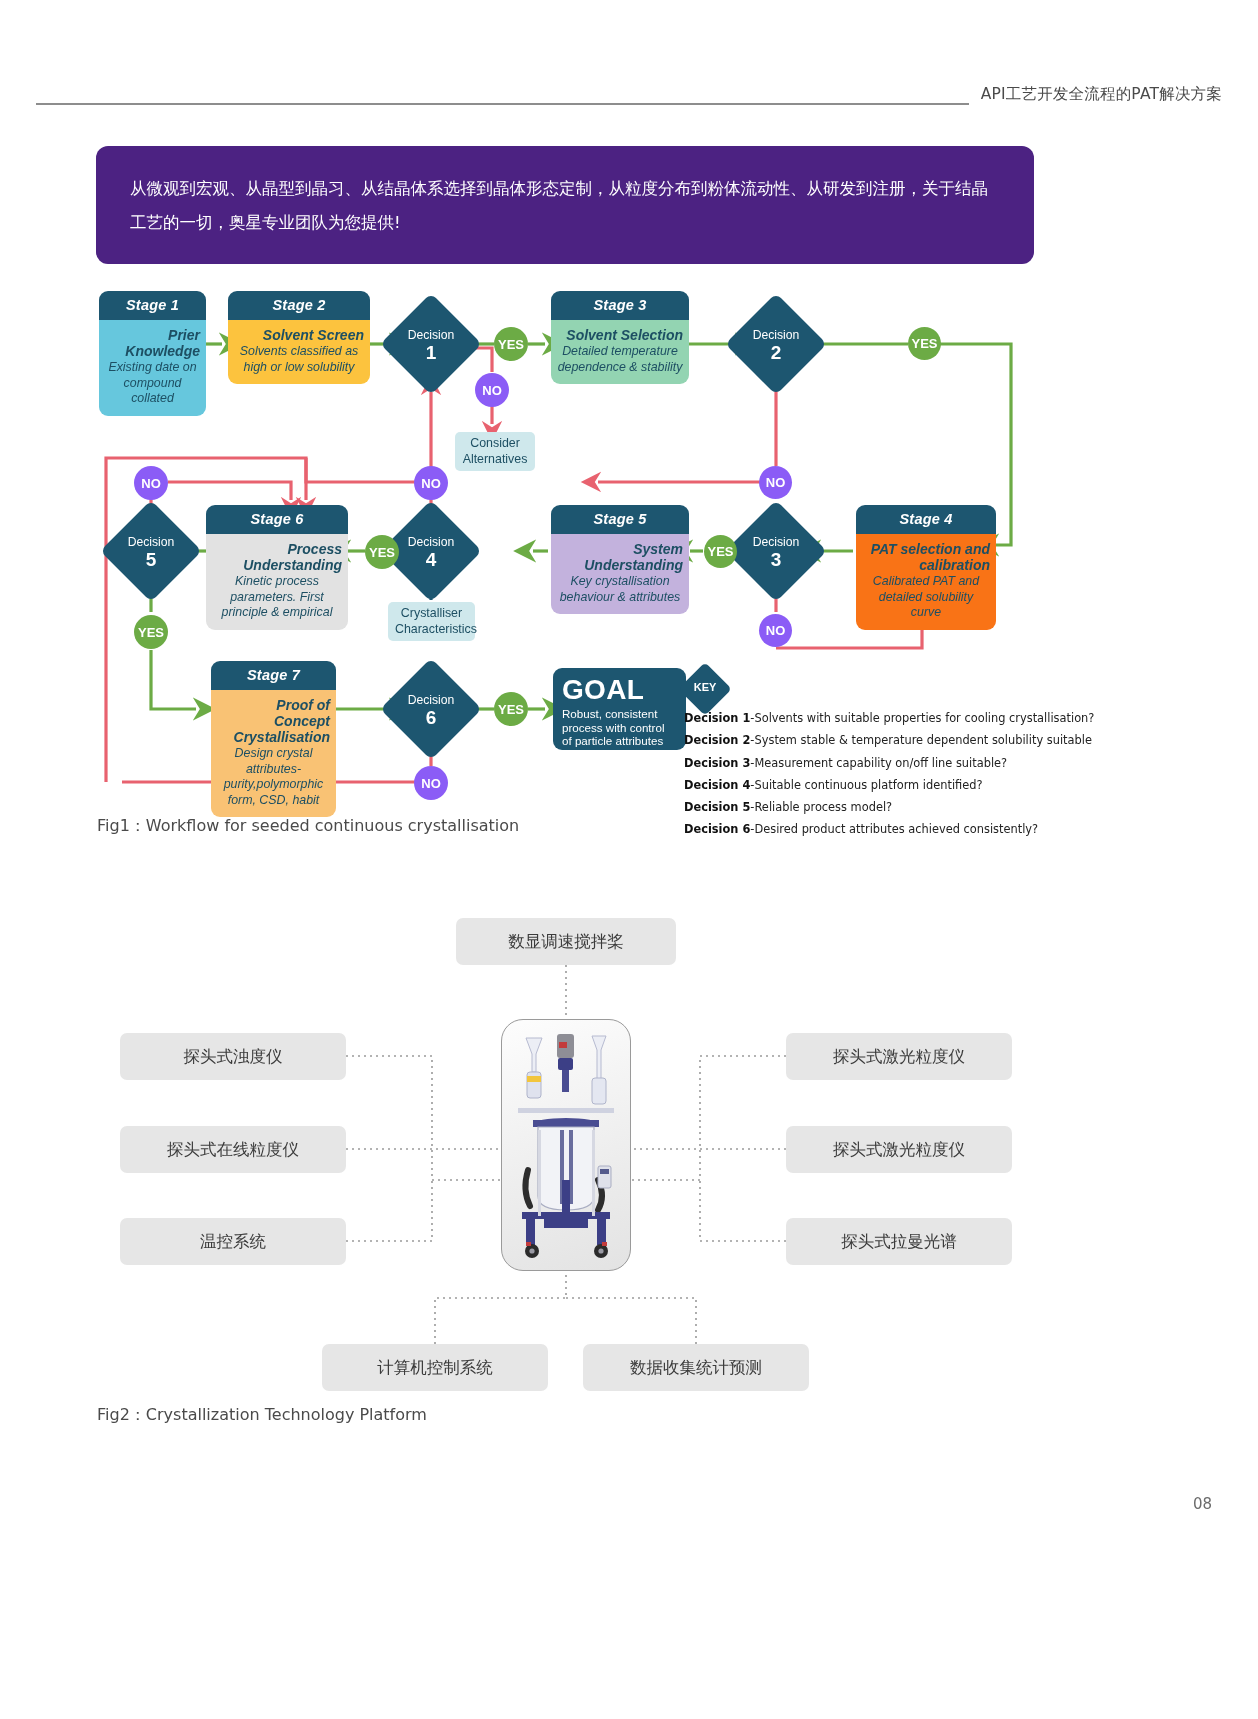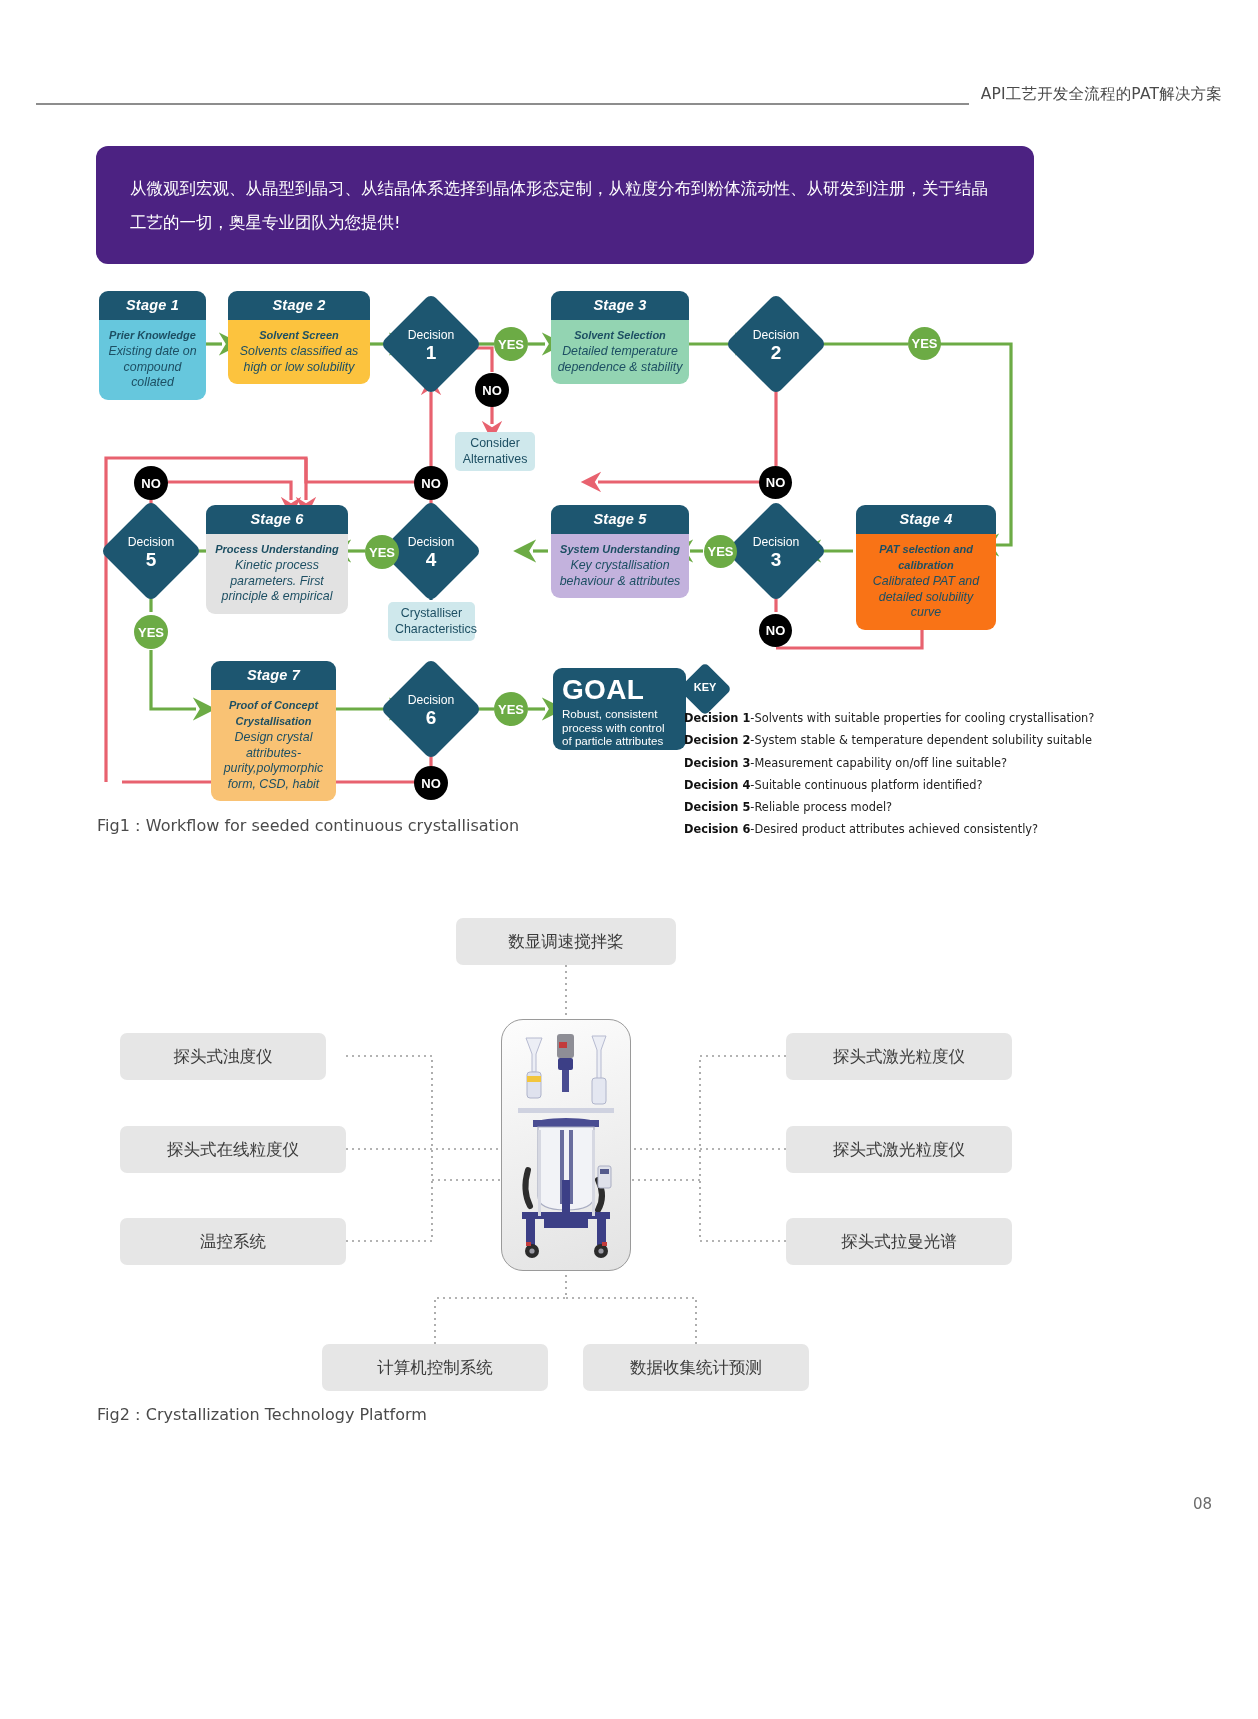--- a/index.html
+++ b/index.html
@@ -42,21 +42,21 @@
 
   .stage{position:absolute; border-radius:9px; overflow:hidden;
          box-sizing:border-box; text-align:center;font-style:italic;}
   .stage .st-head{
     background:#1d5670; color:#fff; font-weight:bold; font-size:14.5px;
     padding:6px 0 7px; letter-spacing:.2px;
   }
   .stage .st-body{
     padding:7px 6px 9px; font-size:12.4px; line-height:15.5px; color:#1d4f63;
   }
-  .stage .st-body b{display:block; font-size:11px; line-height:16px; padding-bottom:1px;}
+  .stage .st-body b{display:block; font-size:14px; line-height:16px; padding-bottom:1px;text-align:right;}
 
   .c-blue   {background:#66c7dd;}
   .c-amber  {background:#fcc33e;}
   .c-green  {background:#93d4b2;}
   .c-pink   {background:#f97316;}
   .c-purple {background:#c3b2dd;}
   .c-grey   {background:#e2e2e2;}
   .c-orange {background:#f9c274;}
 
   
@@ -68,21 +68,21 @@
     position:absolute; width:90px; text-align:center; color:#fff;
     font-size:12.2px; line-height:14px; pointer-events:none;
   }
   .dec-lbl .num{display:block; font-size:19px; font-weight:bold; line-height:21px;}
 
   .pill{
     position:absolute; border-radius:50%; color:#fff; font-weight:bold;
     font-size:13px; display:flex; align-items:center; justify-content:center;
   }
   .pill.yes{background:#6cab45;}
-  .pill.no{background:#000000;}
+  .pill.no{background:#8b5cf6;}
 
   .note{
     position:absolute; background:#cfe8ec; border-radius:5px; color:#1d4f63;
     font-size:12.4px; line-height:15.5px; text-align:center; padding:4px 7px;
     box-sizing:border-box;
   }
 
   .goal{
     position:absolute; left:553px; top:668px; width:133px; height:82px;
     background:#1d5670; border-radius:9px; box-sizing:border-box;
@@ -357,21 +357,21 @@
         <path d="M786,259 L629,259"></path>
         <path d="M786,351 L700,351 L700,290"></path>
 
         <path d="M566,379 L566,408 L435,408 L435,454"></path>
         <path d="M566,408 L696,408 L696,454"></path>
       </g>
     </svg>
 
     <div class="pbox" style="left:456px; top:28px; width:220px; height:47px;">数显调速搅拌桨</div>
 
-    <div class="pbox" style="left:120px; top:143px; width:206px; height:47px;">探头式浊度仪</div>
+    <div class="pbox" style="left:120px; top:143px; width:226px; height:47px;">探头式浊度仪</div>
     <div class="pbox" style="left:120px; top:236px; width:226px; height:47px;">探头式在线粒度仪</div>
     <div class="pbox" style="left:120px; top:328px; width:226px; height:47px;">温控系统</div>
 
     <div class="pbox" style="left:786px; top:143px; width:226px; height:47px;">探头式激光粒度仪</div>
     <div class="pbox" style="left:786px; top:236px; width:226px; height:47px;">探头式激光粒度仪</div>
     <div class="pbox" style="left:786px; top:328px; width:226px; height:47px;">探头式拉曼光谱</div>
 
     <div class="pbox" style="left:322px; top:454px; width:226px; height:47px;">计算机控制系统</div>
     <div class="pbox" style="left:583px; top:454px; width:226px; height:47px;">数据收集统计预测</div>
   </div>

